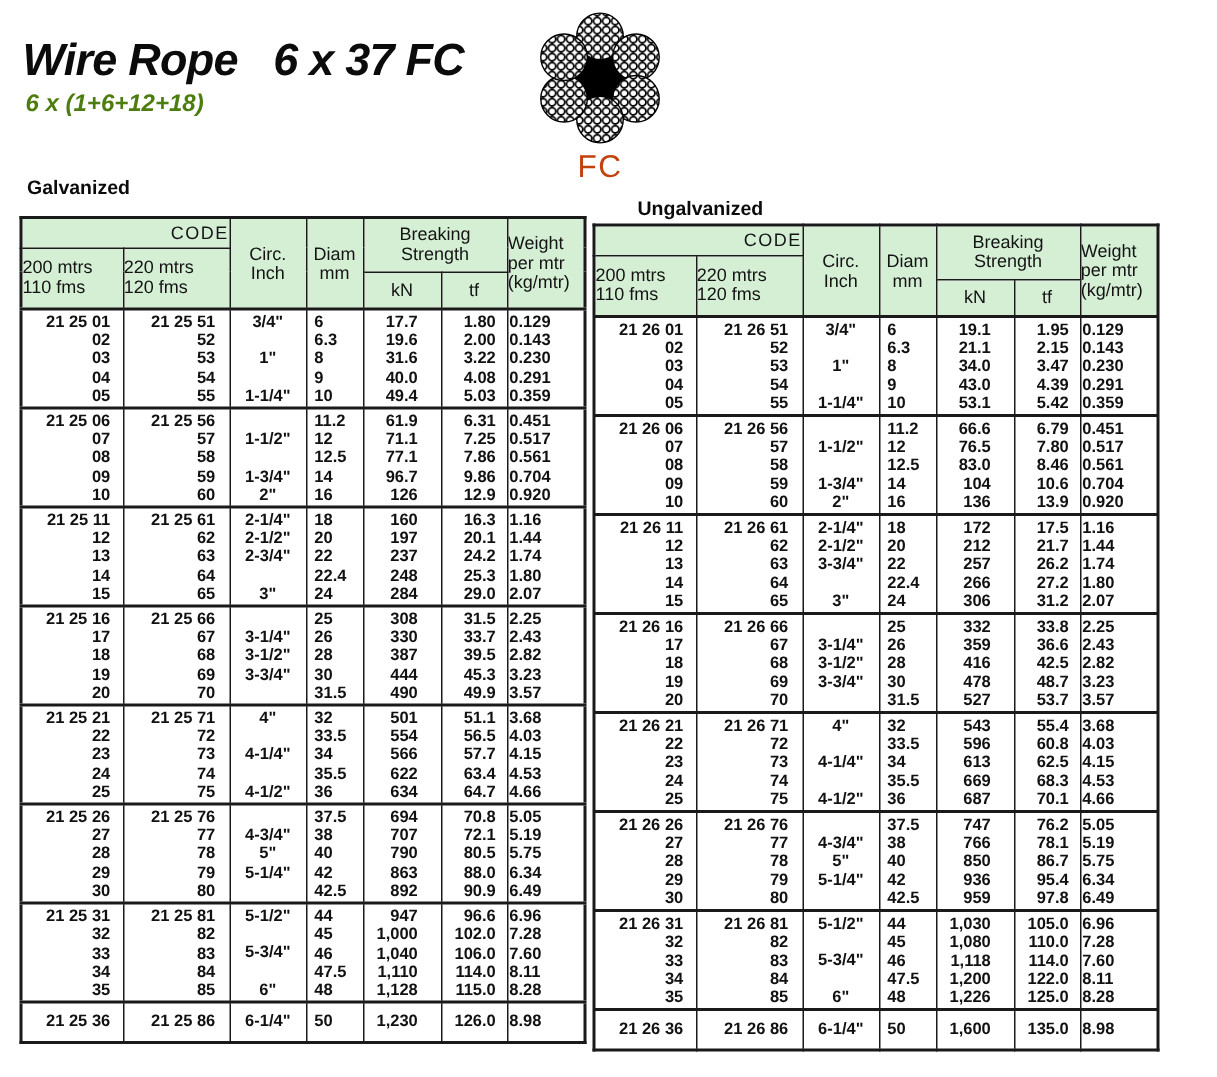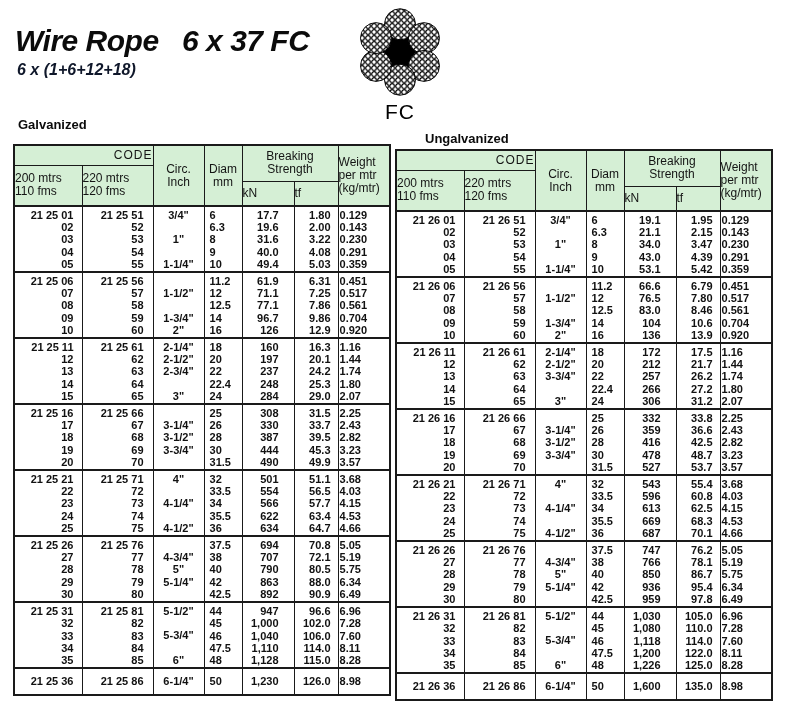--- a/index.html
+++ b/index.html
@@ -9,29 +9,29 @@
     font-family: "Liberation Sans", sans-serif;
     overflow: hidden;
   }
   .page-title {
     position: absolute; left: 15px; top: 24px;
     font-size: 30px; font-weight: 700; font-style: italic;
     letter-spacing: -0.5px; white-space: pre; color: #0b0b0b;
   }
   .page-subtitle {
     position: absolute; left: 17px; top: 61px;
-    font-size: 16px; font-weight: 700; font-style: italic; color: #0f172a;
+    font-size: 16px; font-weight: 700; font-style: italic; color: #4d7c0f;
   }
   .rope-figure {
     position: absolute; left: 350px; top: 5px; width: 100px;
     text-align: center;
   }
   .rope-figure svg { display: block; margin: 0 auto; }
   .fc-label {
-    font-size: 21px; color: #000000; letter-spacing: 1px; margin-top: 1px;
+    font-size: 21px; color: #c2410c; letter-spacing: 1px; margin-top: 1px;
     font-family: "Liberation Sans", sans-serif;
   }
   .table-wrap { position: absolute; width: 378px; }
   .tw-0 { left: 13px; top: 117px; }
   .tw-1 { left: 395px; top: 131px; }
   .table-label { font-weight: 700; font-size: 13px; color: #0b0b0b; }
   .tw-0 .table-label { margin-left: 5px; margin-bottom: 12px; }
   .tw-1 .table-label { margin-left: 30px; margin-bottom: 3px; }
 
   table.spec-table {
@@ -45,21 +45,21 @@
     font-weight: 400; font-size: 12px; line-height: 13px;
     padding: 0; vertical-align: middle; color: #141414;
   }
   .hr1 { height: 20px; }
   .hr2 { height: 16px; }
   .hr3 { height: 25px; }
   th.h-code { text-align: right; letter-spacing: 1px; }
   th.h-sub  { font-weight: 700; font-size: 11.5px; text-align: left; padding-left: 7px; }
   th.h-circ, th.h-diam { text-align: center; margin-top: 44px; }
   th.h-break { text-align: center; }
-  th.h-kn, th.h-tf { text-align: left; font-size: 11.5px; }
+  th.h-kn, th.h-tf { text-align: center; font-size: 11.5px; }
   th.h-wt { text-align: left; padding-left: 3px; font-size: 12px; line-height: 13px; }
 
   tbody.data tr.block { border-top: 2px solid var(--border, #1a1a1a); }
   tbody.data td {
     border-left: 1px solid var(--border, #1a1a1a);
     border-right: 1px solid var(--border, #1a1a1a);
     vertical-align: top; padding-top: 2px; padding-bottom: 1px;
   }
   tbody.data tr.single td { padding-top: 6px; padding-bottom: 7px; }
   .ln {

